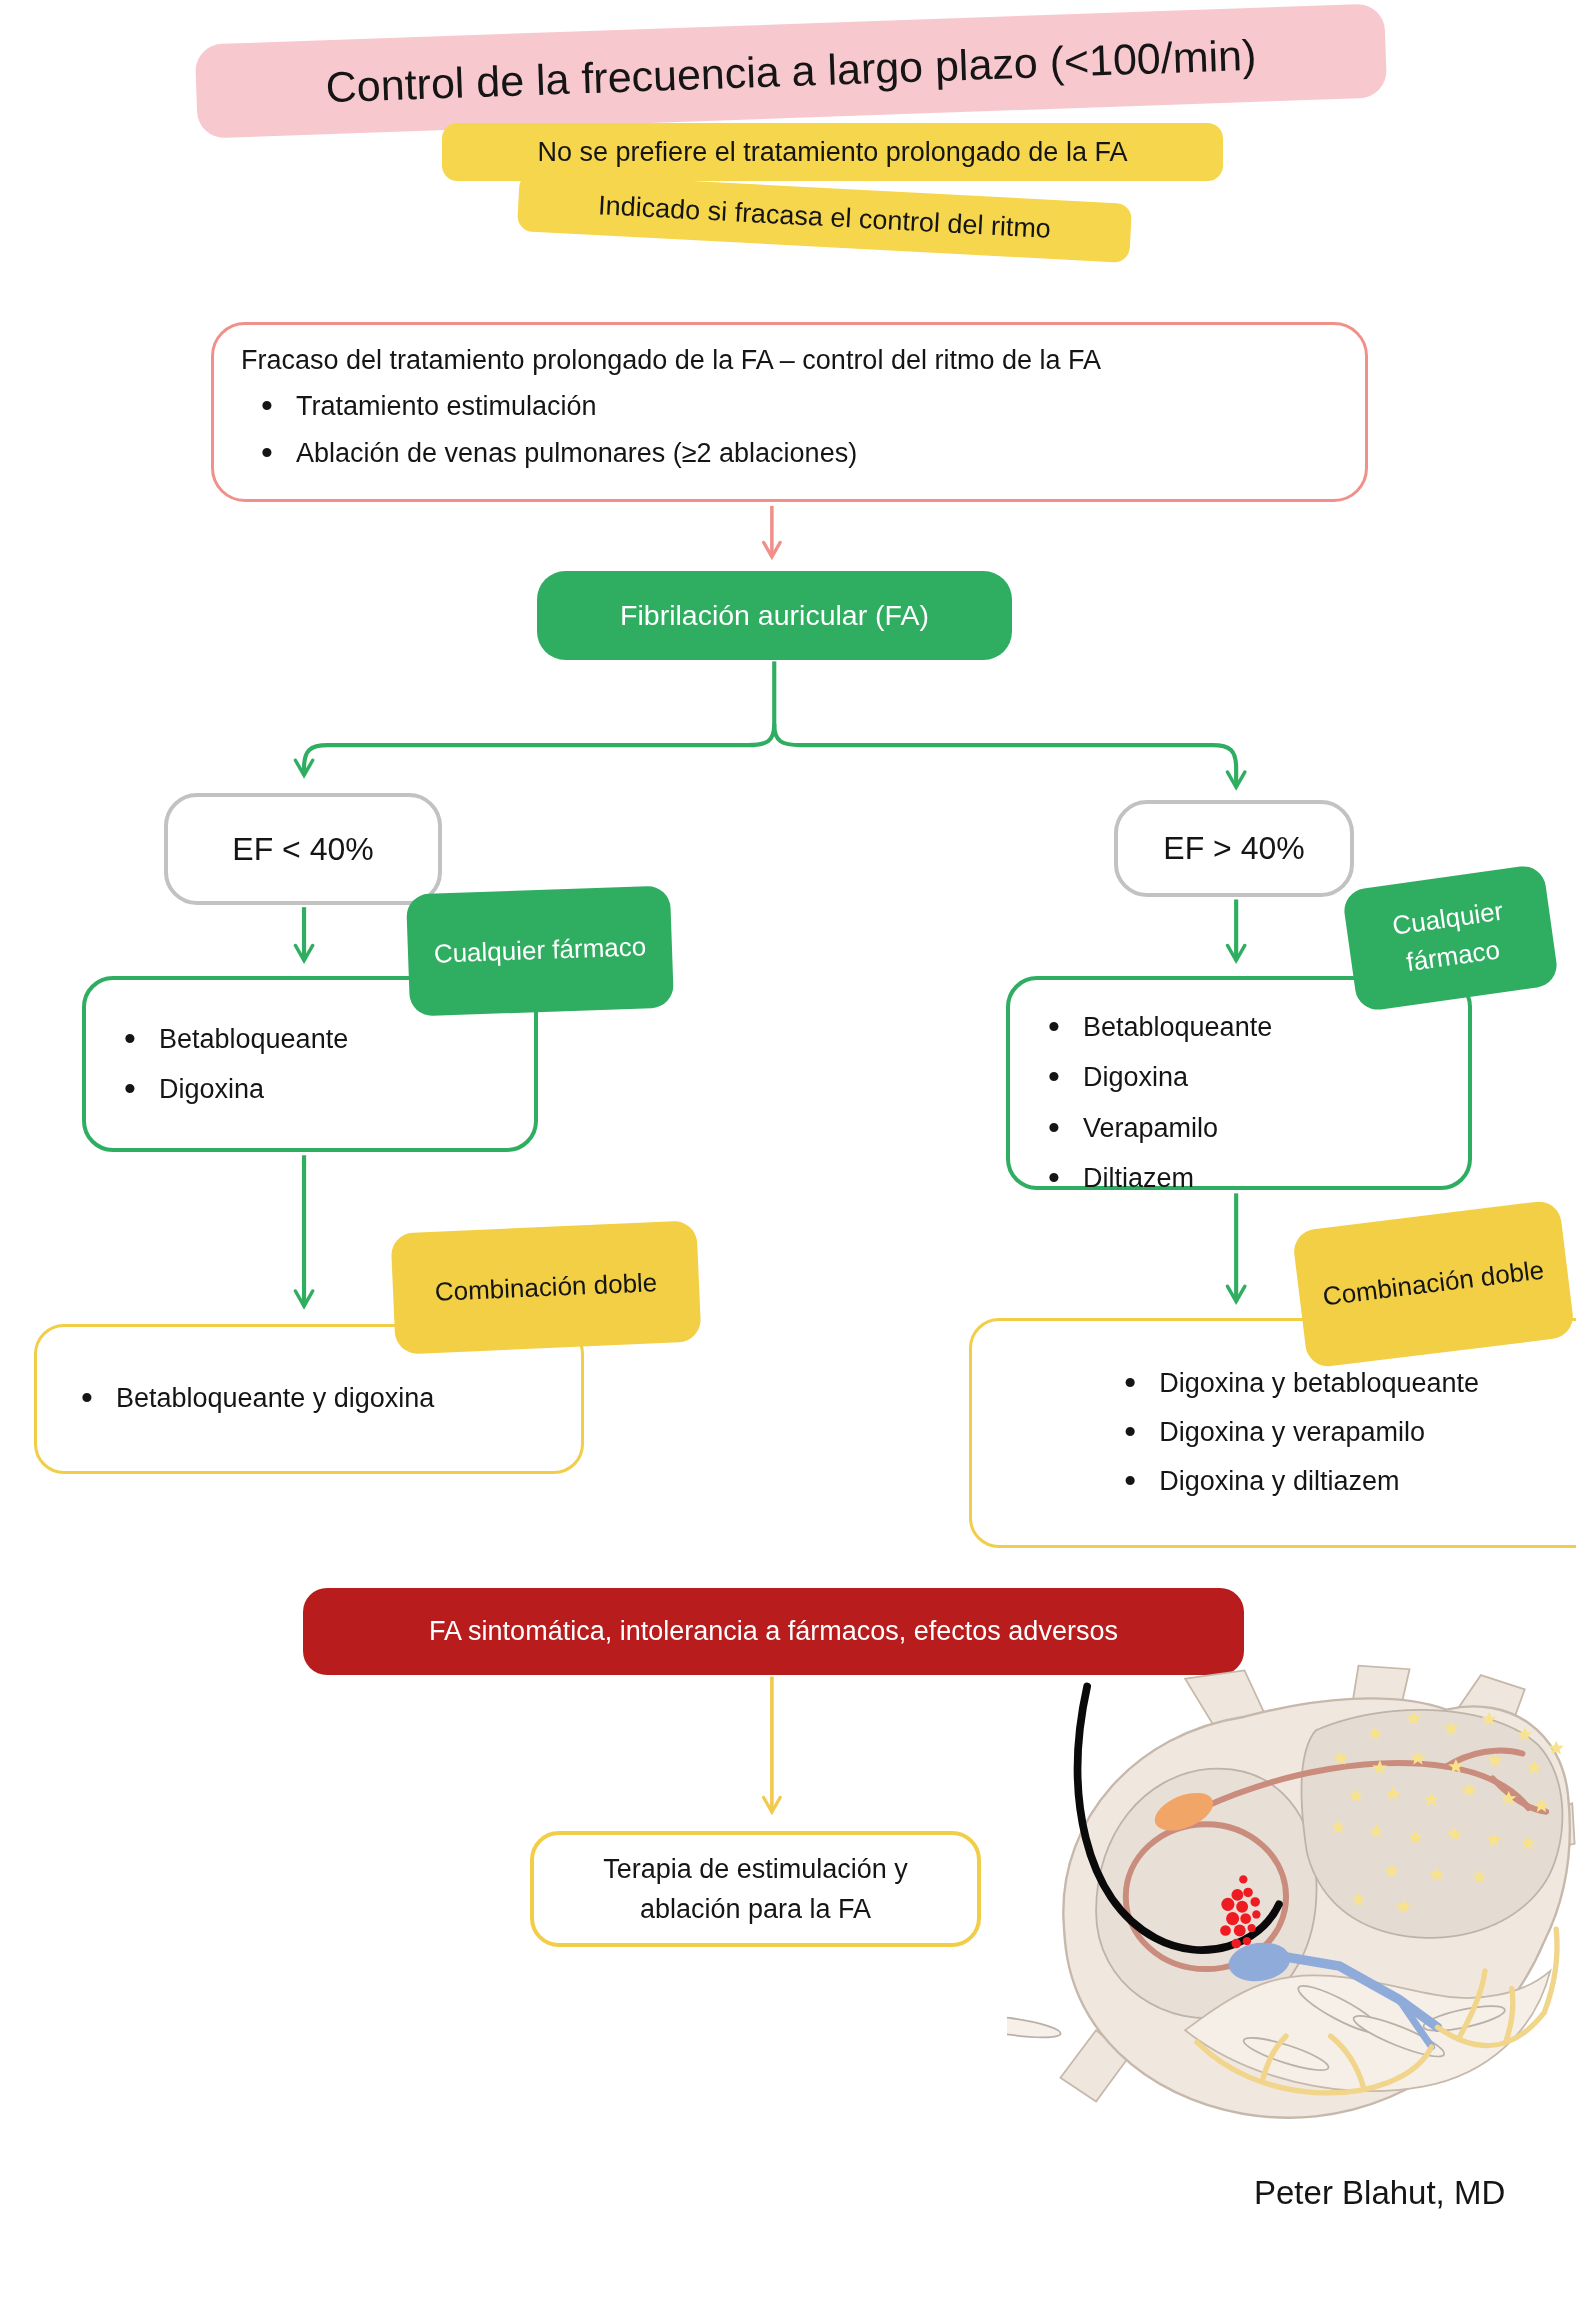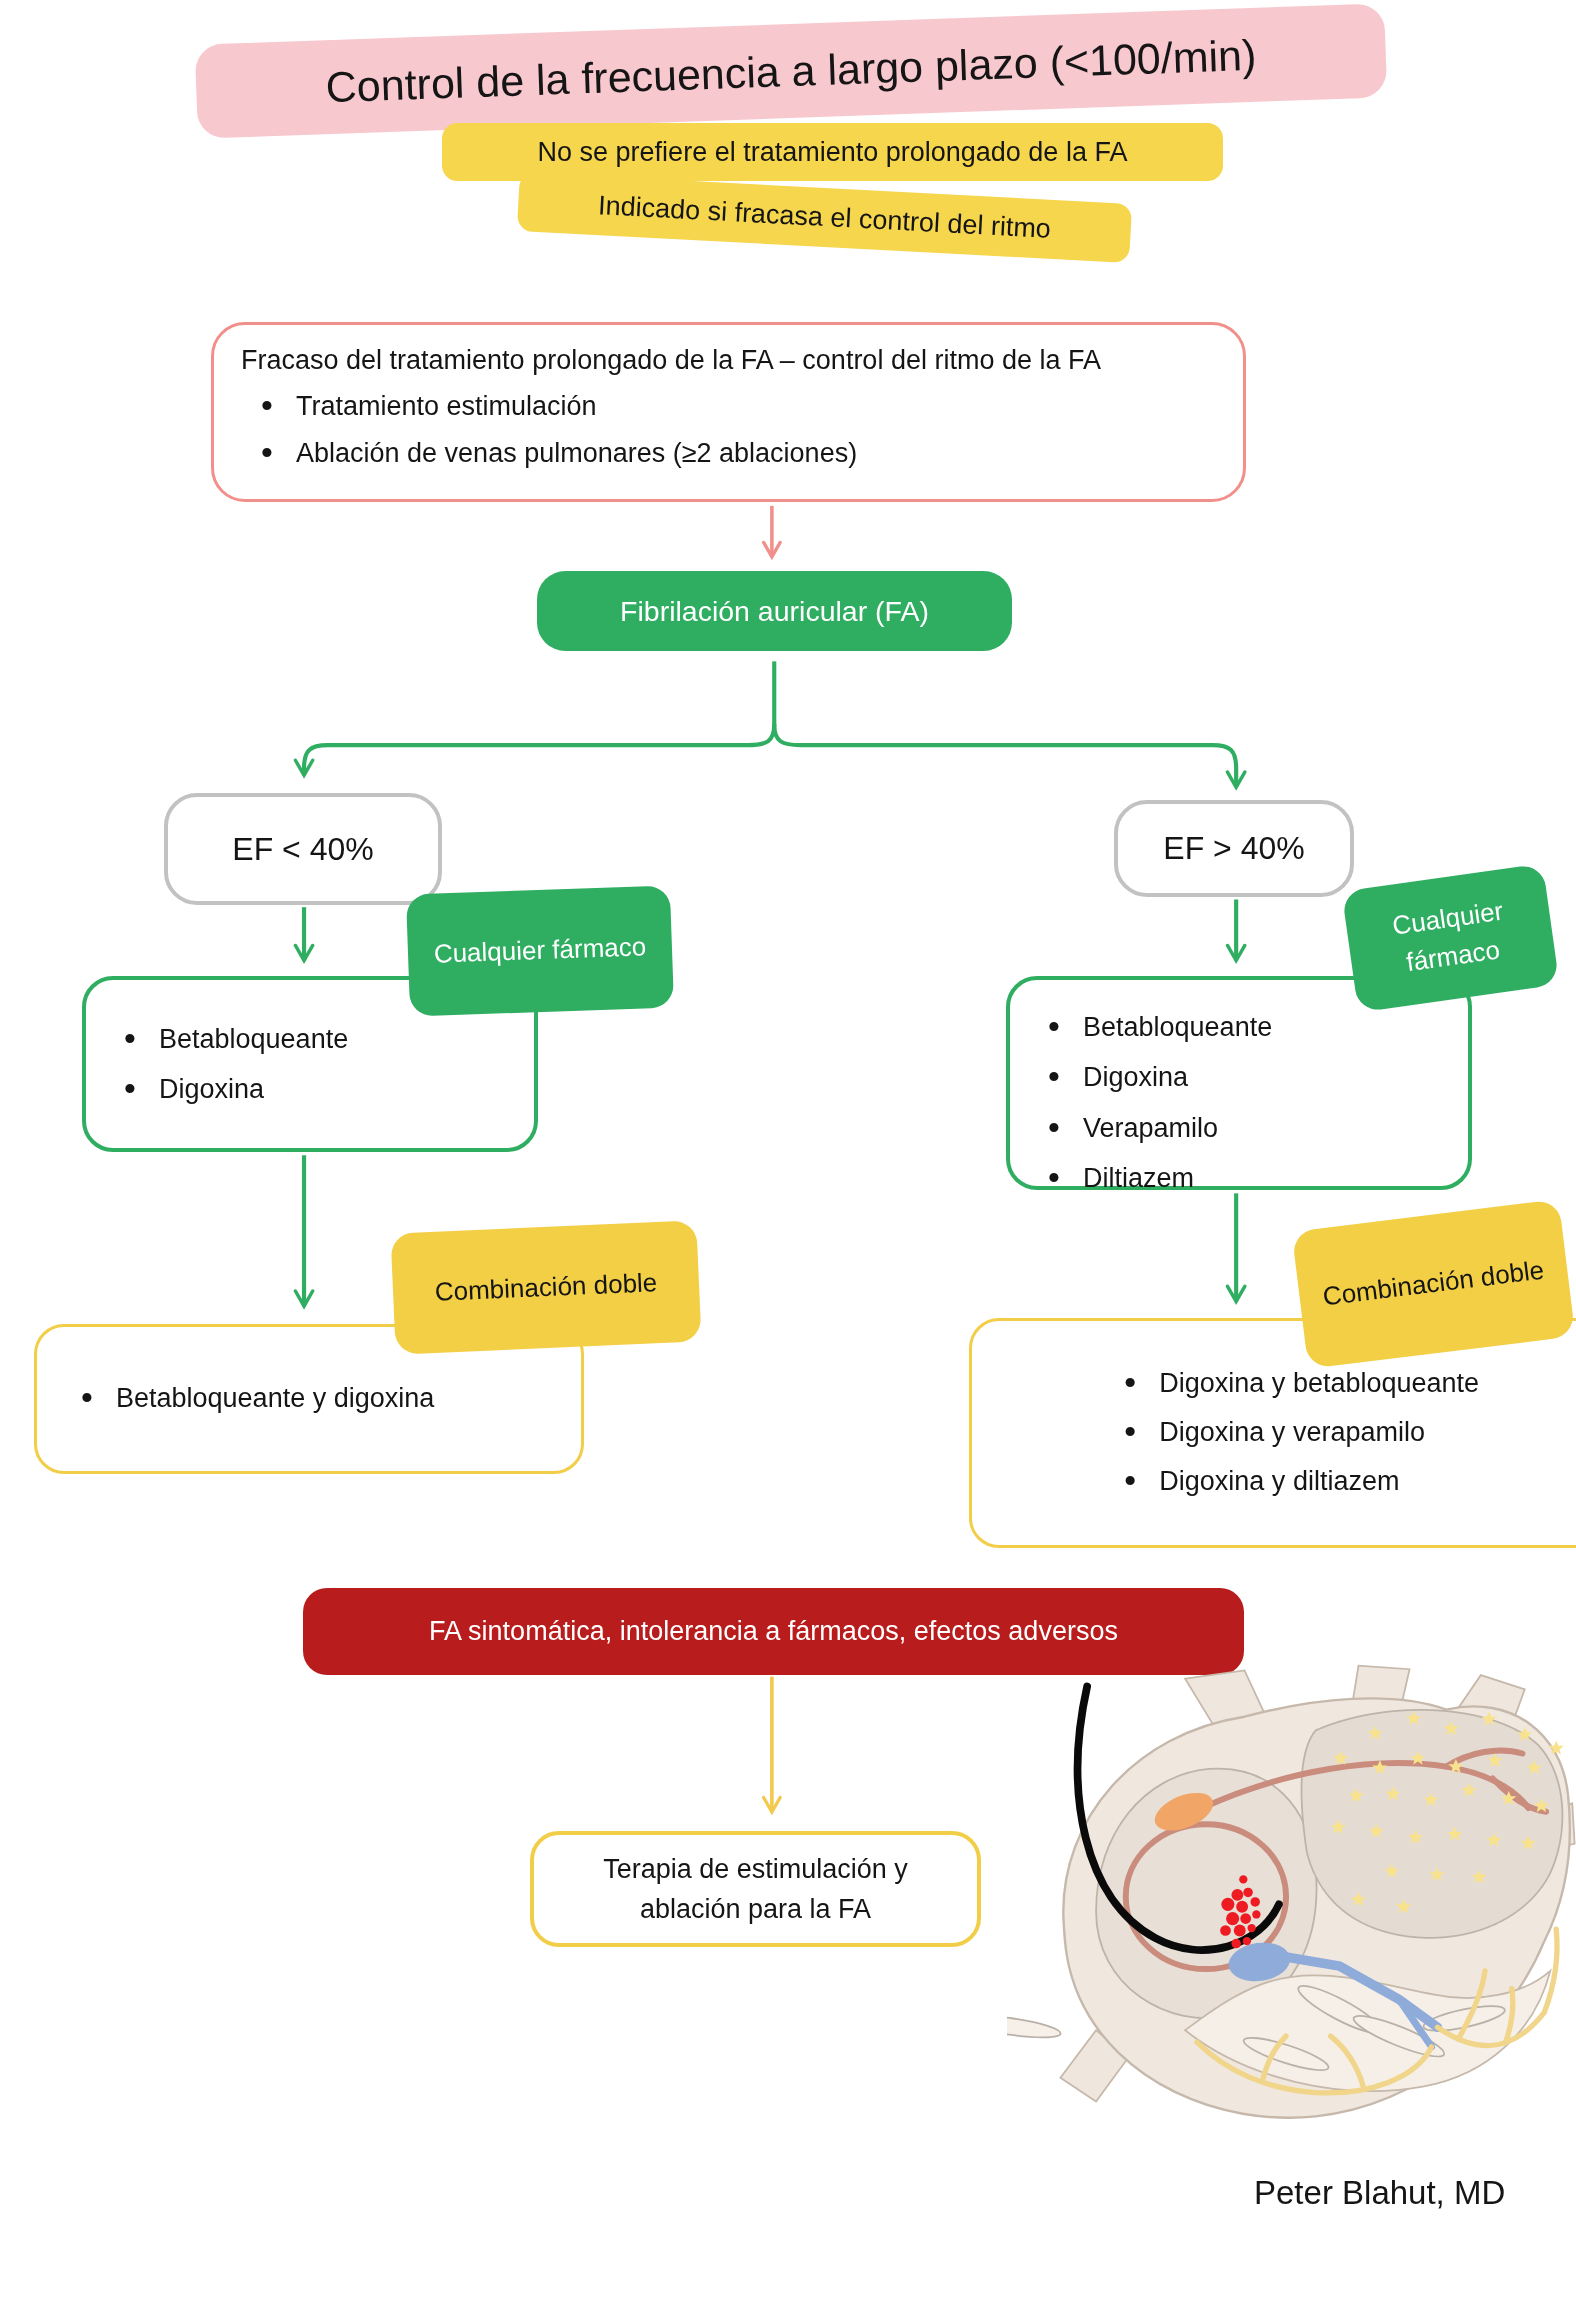--- a/index.html
+++ b/index.html
@@ -11,30 +11,30 @@
   .flexc{display:flex;align-items:center;justify-content:center;text-align:center;}
 
   
   .title-banner{left:196px;top:24px;width:1190px;height:94px;background:#F8C8CF;border-radius:27px;
     transform:rotate(-2deg);font-size:43px;font-weight:400;letter-spacing:0px;}
   .sub1{left:442px;top:123px;width:781px;height:58px;background:#F6D64C;border-radius:15.4px;font-size:27px;}
   .sub2{left:518px;top:188px;width:613px;height:59px;background:#F6D64C;border-radius:15.4px;
     transform:rotate(3deg);font-size:27px;}
 
   
-  .failure-box{left:211px;top:322px;width:1035px;height:180px;border:3.6px solid #F1908B;border-radius:34px;
+  .failure-box{left:211px;top:322px;width:1157px;height:180px;border:3.6px solid #F1908B;border-radius:34px;
     background:#fff;padding:20px 27px 0 27px;font-size:27px;}
   .failure-title{margin:0 0 14.2px 0;}
   ul.blist{list-style:none;margin:0;padding:0;}
   ul.blist li{position:relative;padding-left:55px;margin-bottom:13px;line-height:1.25;}
   ul.blist li::before{content:"\2022";position:absolute;left:20px;top:50%;transform:translateY(-54%);
     font-size:1.25em;}
 
   
-  .af-node{left:537px;top:571px;width:475px;height:80px;background:#2FAE62;border-radius:28.5px;
+  .af-node{left:537px;top:571px;width:475px;height:89px;background:#2FAE62;border-radius:28.5px;
     color:#ffffff;font-size:28.5px;}
 
   
   .ef-box{background:#fff;border:4.7px solid #C2C2C2;border-radius:33px;font-size:32px;}
   .ef-left{left:164px;top:793px;width:278px;height:112px;}
   .ef-right{left:1114px;top:800px;width:240px;height:97px;}
 
   
   .drug-box{background:#fff;border:4.2px solid #2FAE62;border-radius:31px;font-size:27px;
     display:flex;flex-direction:column;justify-content:flex-start;}

